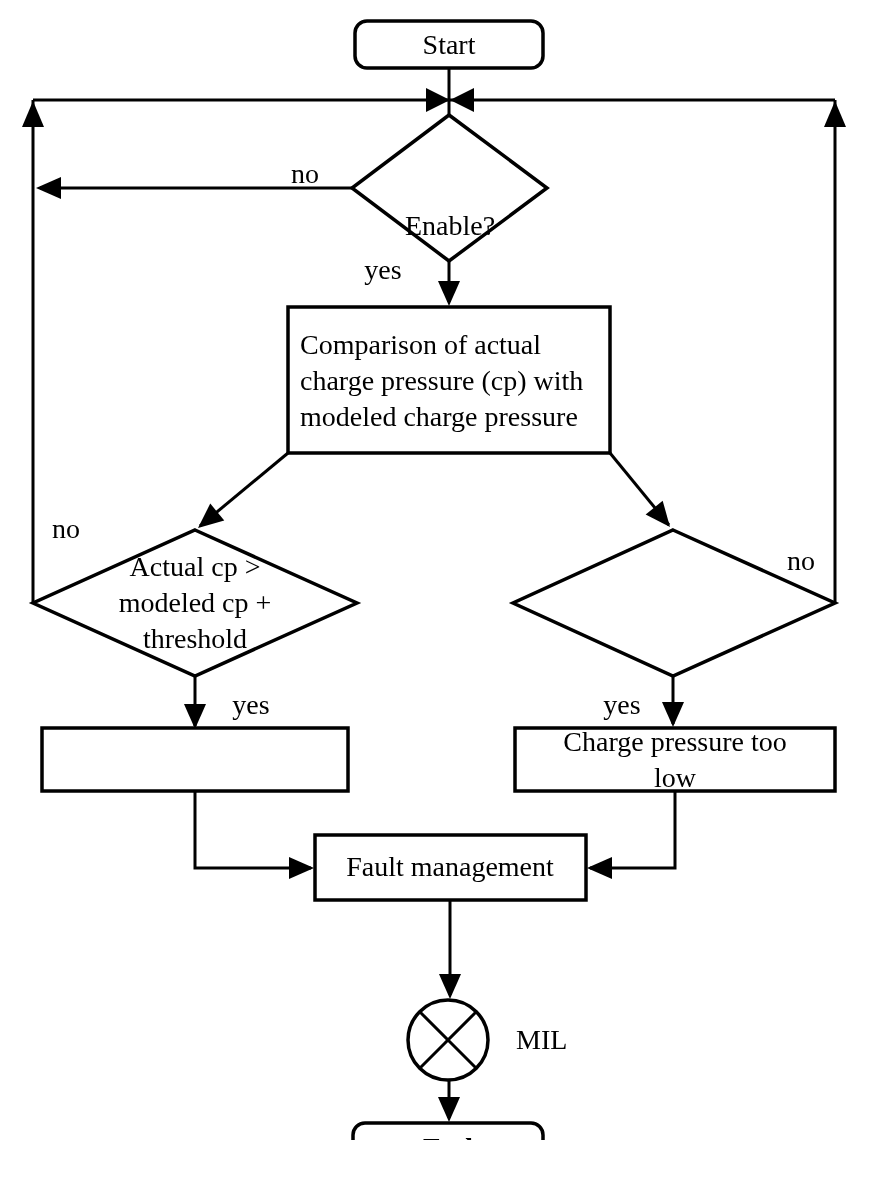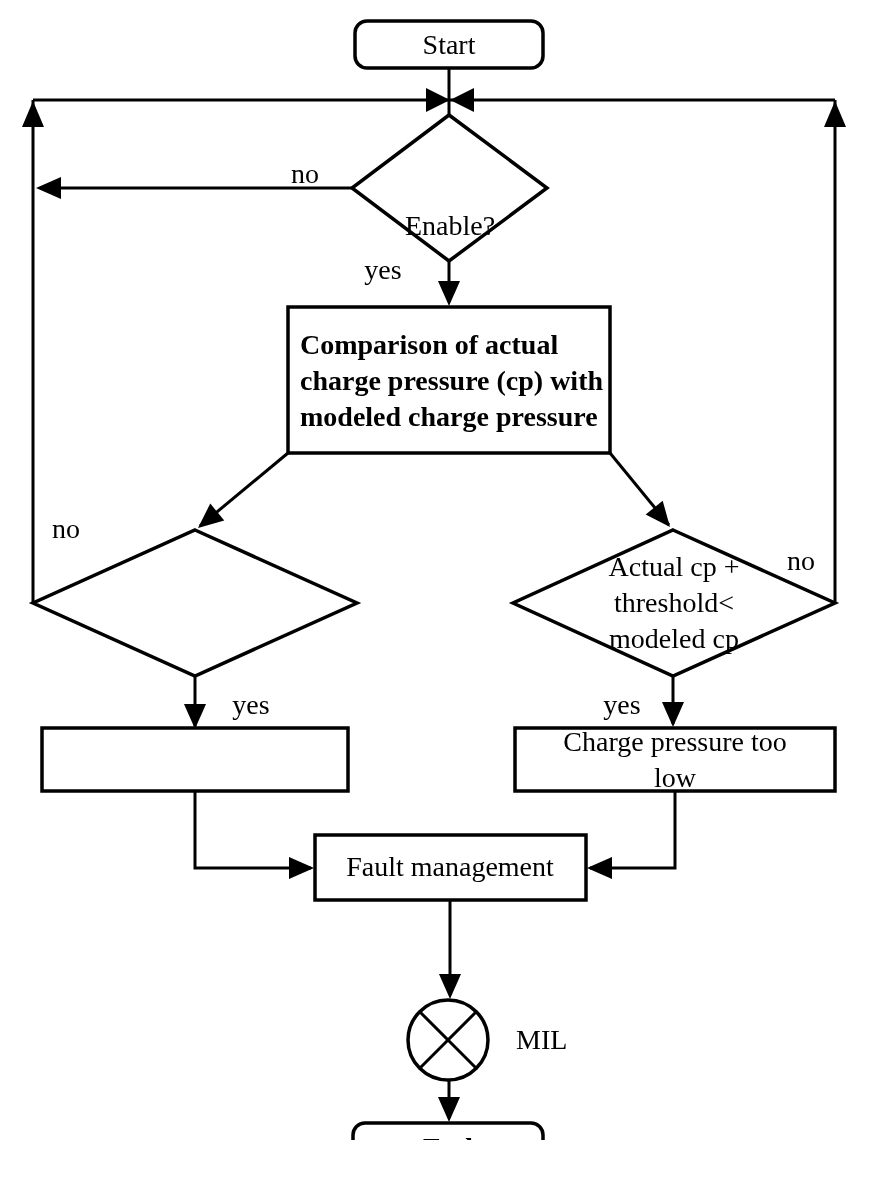--- a/index.html
+++ b/index.html
@@ -101,26 +101,26 @@
     <rect class="shape" x="515" y="728" width="320" height="63"></rect>
     <rect class="shape" x="315" y="835" width="271" height="65"></rect>
     <circle class="shape" cx="448" cy="1040" r="40" stroke-width="3"></circle>
     <line class="conn" x1="420" y1="1012" x2="476" y2="1068"></line>
     <line class="conn" x1="476" y1="1012" x2="420" y2="1068"></line>
     <rect class="shape" x="353" y="1123" width="190" height="50" rx="12"></rect>
   </svg>
 
   <div class="lbl" style="left:449px; top:45px;">Start</div>
   <div class="lbl" style="left:450px; top:188px;margin-top:38px;">Enable?</div>
-  <div class="lbl align-left" style="left:300px; top:381px;font-weight:bold;">Comparison of actual
+  <div class="lbl align-left" style="left:300px; top:381px;">Comparison of actual
 charge pressure (cp) with
 modeled charge pressure</div>
-  <div class="lbl" style="left:674px; top:603px;">Actual cp +
-threshold&lt;
-modeled cp</div>
+  <div class="lbl" style="left:195px; top:603px;">Actual cp &gt;
+modeled cp +
+threshold</div>
   <div class="lbl" style="left:450px; top:867px;">Fault management</div>
   <div class="lbl" style="left:675px; top:760px;">Charge pressure too low</div>
   <div class="lbl align-left" style="left:516px; top:1040px;font-family:Liberation Serif, serif;">MIL</div>
   <div class="lbl" style="left:448px; top:1148px;font-weight:bold;">End</div>
 
   <div class="lbl" style="left:305px; top:174px;">no</div>
   <div class="lbl" style="left:383px; top:270px;">yes</div>
   <div class="lbl" style="left:66px;  top:529px;">no</div>
   <div class="lbl" style="left:251px; top:705px;">yes</div>
   <div class="lbl" style="left:801px; top:561px;">no</div>

